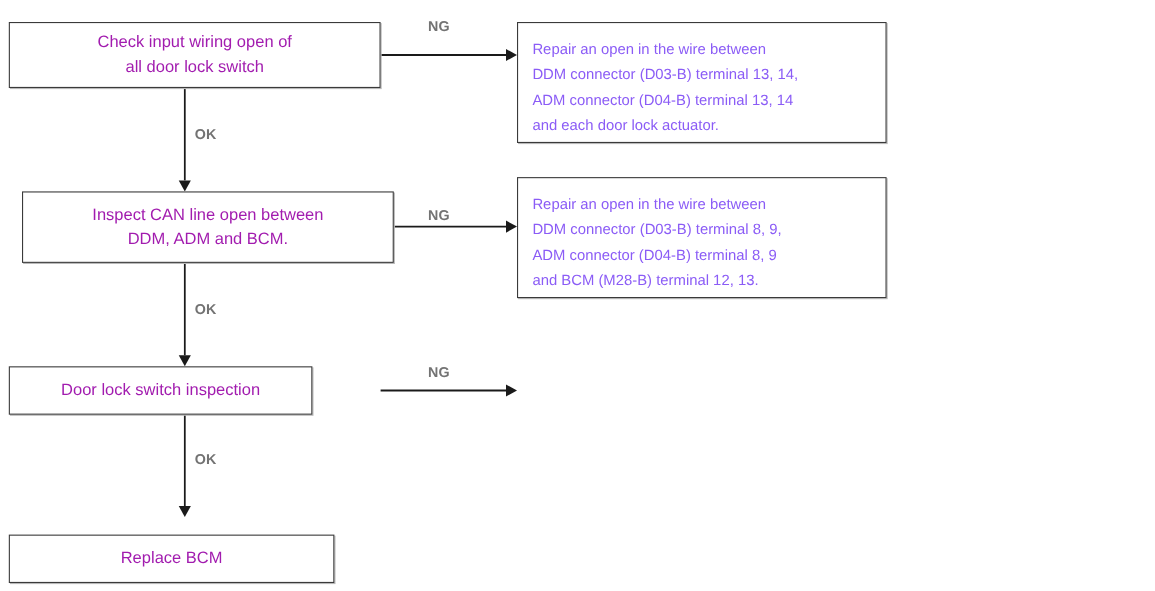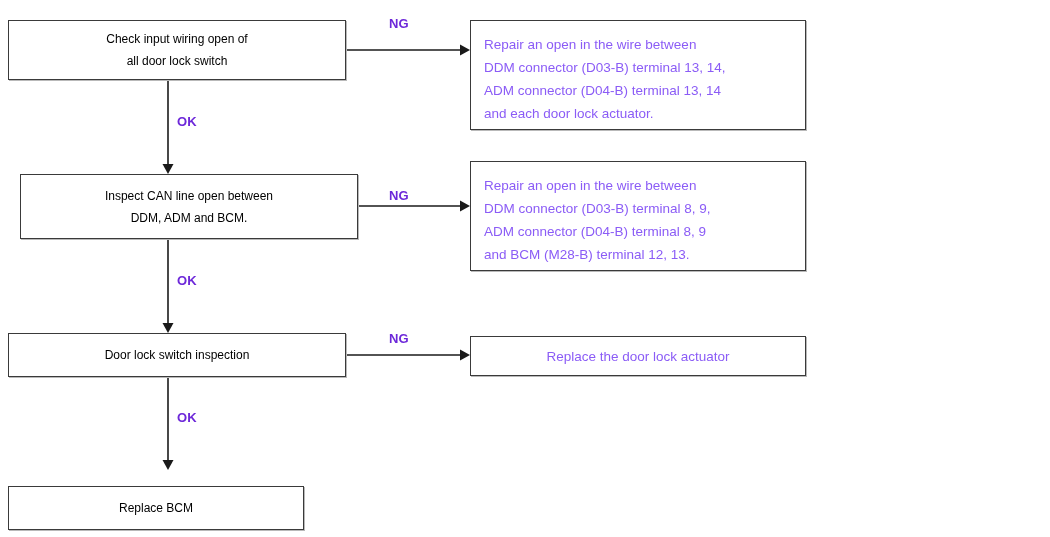--- a/index.html
+++ b/index.html
@@ -33,23 +33,23 @@
     white-space: pre-line;
   }
   
   .node-left {
     display: flex;
     align-items: center;
     justify-content: center;
     text-align: center;
   }
   .node-left .node-text {
-    font-size: 12px;
+    font-size: 15px;
     line-height: 22px;
-    color: #000000;
+    color: #a21caf;
   }
   
   .node-right {
     padding: 12px 0 0 13px;
     text-align: left;
   }
   .node-right .node-text {
     font-size: 13.5px;
     line-height: 23px;
     color: #8b5cf6;
@@ -78,21 +78,21 @@
   }
   .edge-head {
     fill: #1a1a1a;
   }
 
   
   .edge-label {
     position: absolute;
     font-size: 13px;
     font-weight: bold;
-    color: #6d28d9;
+    color: #737373;
     letter-spacing: 0.2px;
     white-space: nowrap;
   }
 </style>
 </head>
 <body>
 
 <div id="flowchart-root">
 
   <svg class="connector-svg" viewBox="0 0 1050 537" xmlns="http://www.w3.org/2000/svg">
@@ -145,27 +145,24 @@
 DDM, ADM and BCM.</span>
   </div>
 
   <div class="node node-right" style="left:470px; top:161px; width:336px; height:110px;">
     <span class="node-text">Repair an open in the wire between
 DDM connector (D03-B) terminal 8, 9,
 ADM connector (D04-B) terminal 8, 9
 and BCM (M28-B) terminal 12, 13.</span>
   </div>
 
-  <div class="node node-left" style="left:8px; top:333px; width:338px; height:44px;">
+  <div class="node node-left" style="left:8px; top:333px; width:276px; height:44px;">
     <span class="node-text">Door lock switch inspection</span>
   </div>
 
-  <div class="node node-right node-right-center" style="left:470px; top:336px; width:336px; height:40px;">
-    <span class="node-text">Replace the door lock actuator</span>
-  </div>
 
   <div class="node node-left" style="left:8px; top:486px; width:296px; height:44px;text-align:right;">
     <span class="node-text">Replace BCM</span>
   </div>
 
   <div class="edge-label" style="left:389px; top:16px;">NG</div>
   <div class="edge-label" style="left:177px; top:114px;">OK</div>
 
   <div class="edge-label" style="left:389px; top:188px;">NG</div>
   <div class="edge-label" style="left:177px; top:273px;">OK</div>

